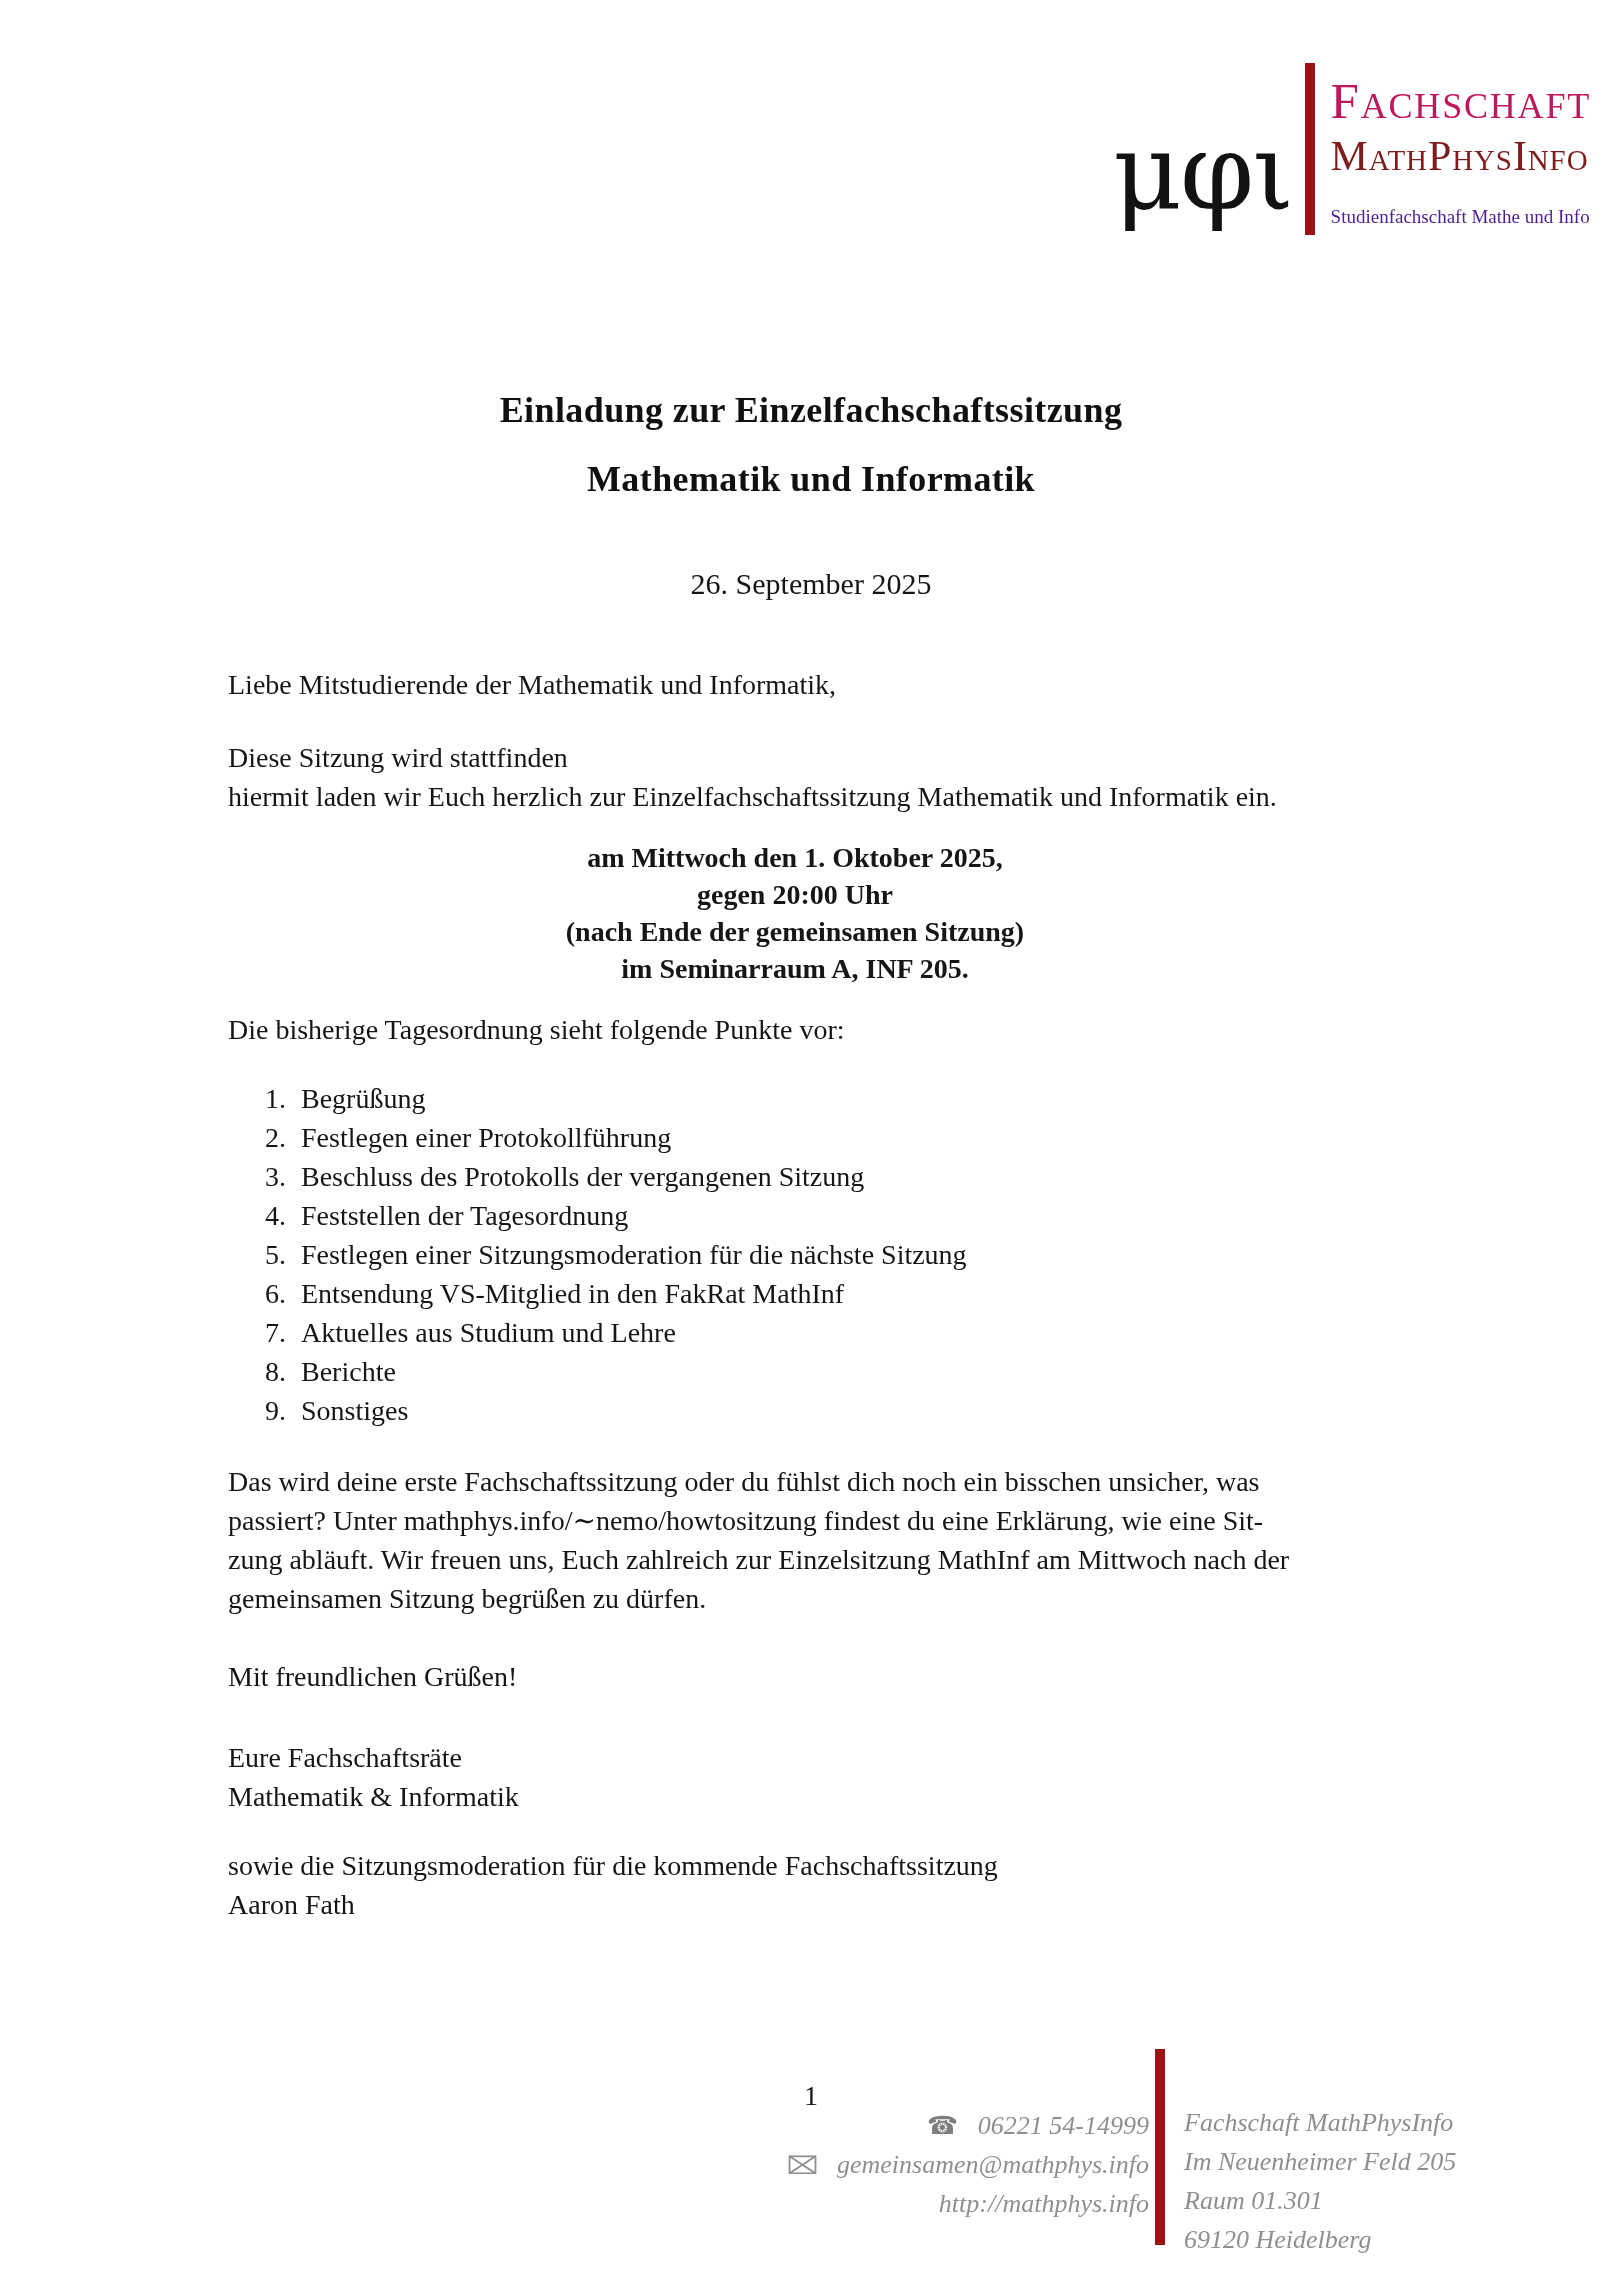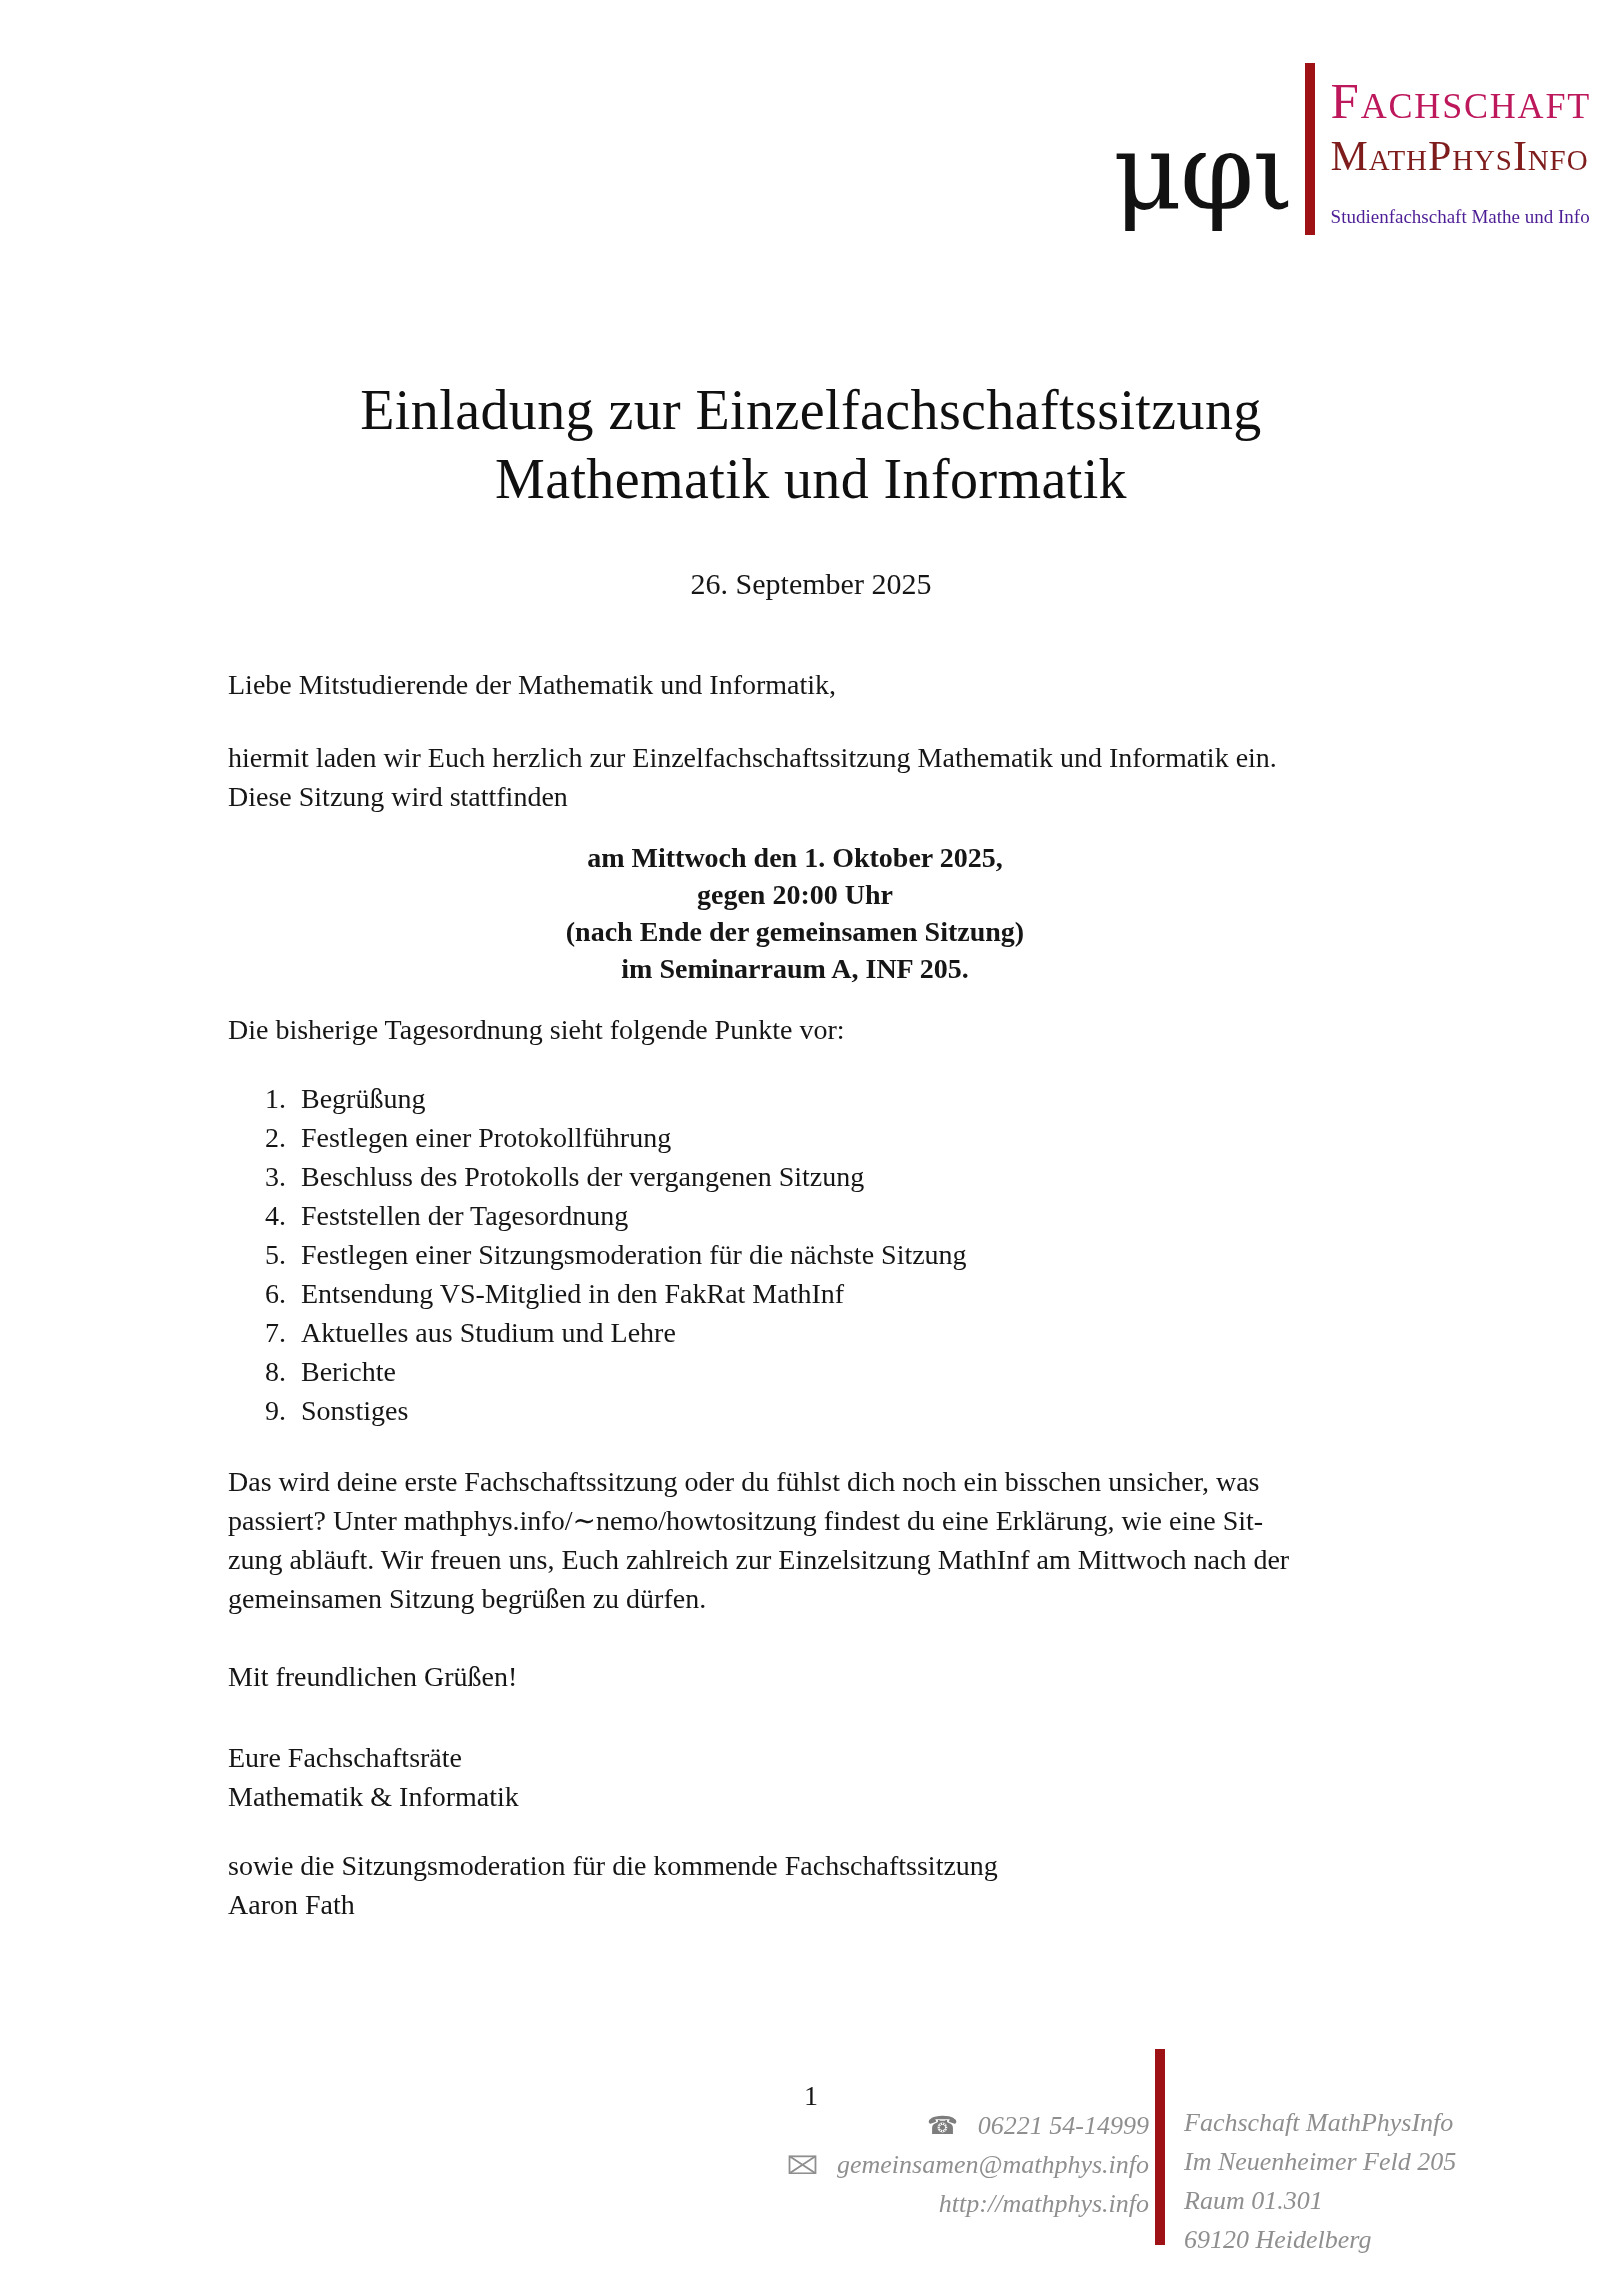--- a/index.html
+++ b/index.html
@@ -36,21 +36,21 @@
   }
   .logo-name2 {
     font-variant:small-caps; font-size:42px; line-height:59px;
     letter-spacing:0.9px; color:#7f1d1d;
   }
   .logo-sub { font-size:19px; line-height:36px; margin-top:13px; color:#4c1d95; }
 
   
   .title {
     position:absolute; top:376px; left:244px; width:1134px;
-    text-align:center; font-weight:normal; font-size:56px; line-height:69px;
+    text-align:center; font-weight:bold; font-size:36px; line-height:69px;
     letter-spacing:0.4px; color:#101010;
   }
   .date {
     position:absolute; top:564px; left:244px; width:1134px;
     text-align:center; font-size:30px; line-height:39px;
   }
 
   
   .letter {
     position:absolute; top:665px; left:228px; width:1134px;
@@ -114,22 +114,22 @@
     <div>Mathematik und Informatik</div>
   </div>
   <div class="date">26. September 2025</div>
 
   <div class="letter">
 
     <div class="salutation">Liebe Mitstudierende der Mathematik und Informatik,</div>
 
     <div class="intro">
 
-    <div class="line">hiermit laden wir Euch herzlich zur Einzelfachschaftssitzung Mathematik und Informatik ein.</div>
-        <div class="line">Diese Sitzung wird stattfinden</div>
+    <div class="line">Diese Sitzung wird stattfinden</div>
+        <div class="line">hiermit laden wir Euch herzlich zur Einzelfachschaftssitzung Mathematik und Informatik ein.</div>
       </div>
 
     <div class="meeting">
 
     <div class="line">am Mittwoch den 1. Oktober 2025,</div>
         <div class="line">gegen 20:00 Uhr</div>
         <div class="line">(nach Ende der gemeinsamen Sitzung)</div>
         <div class="line">im Seminarraum A, INF 205.</div>
       </div>
 

